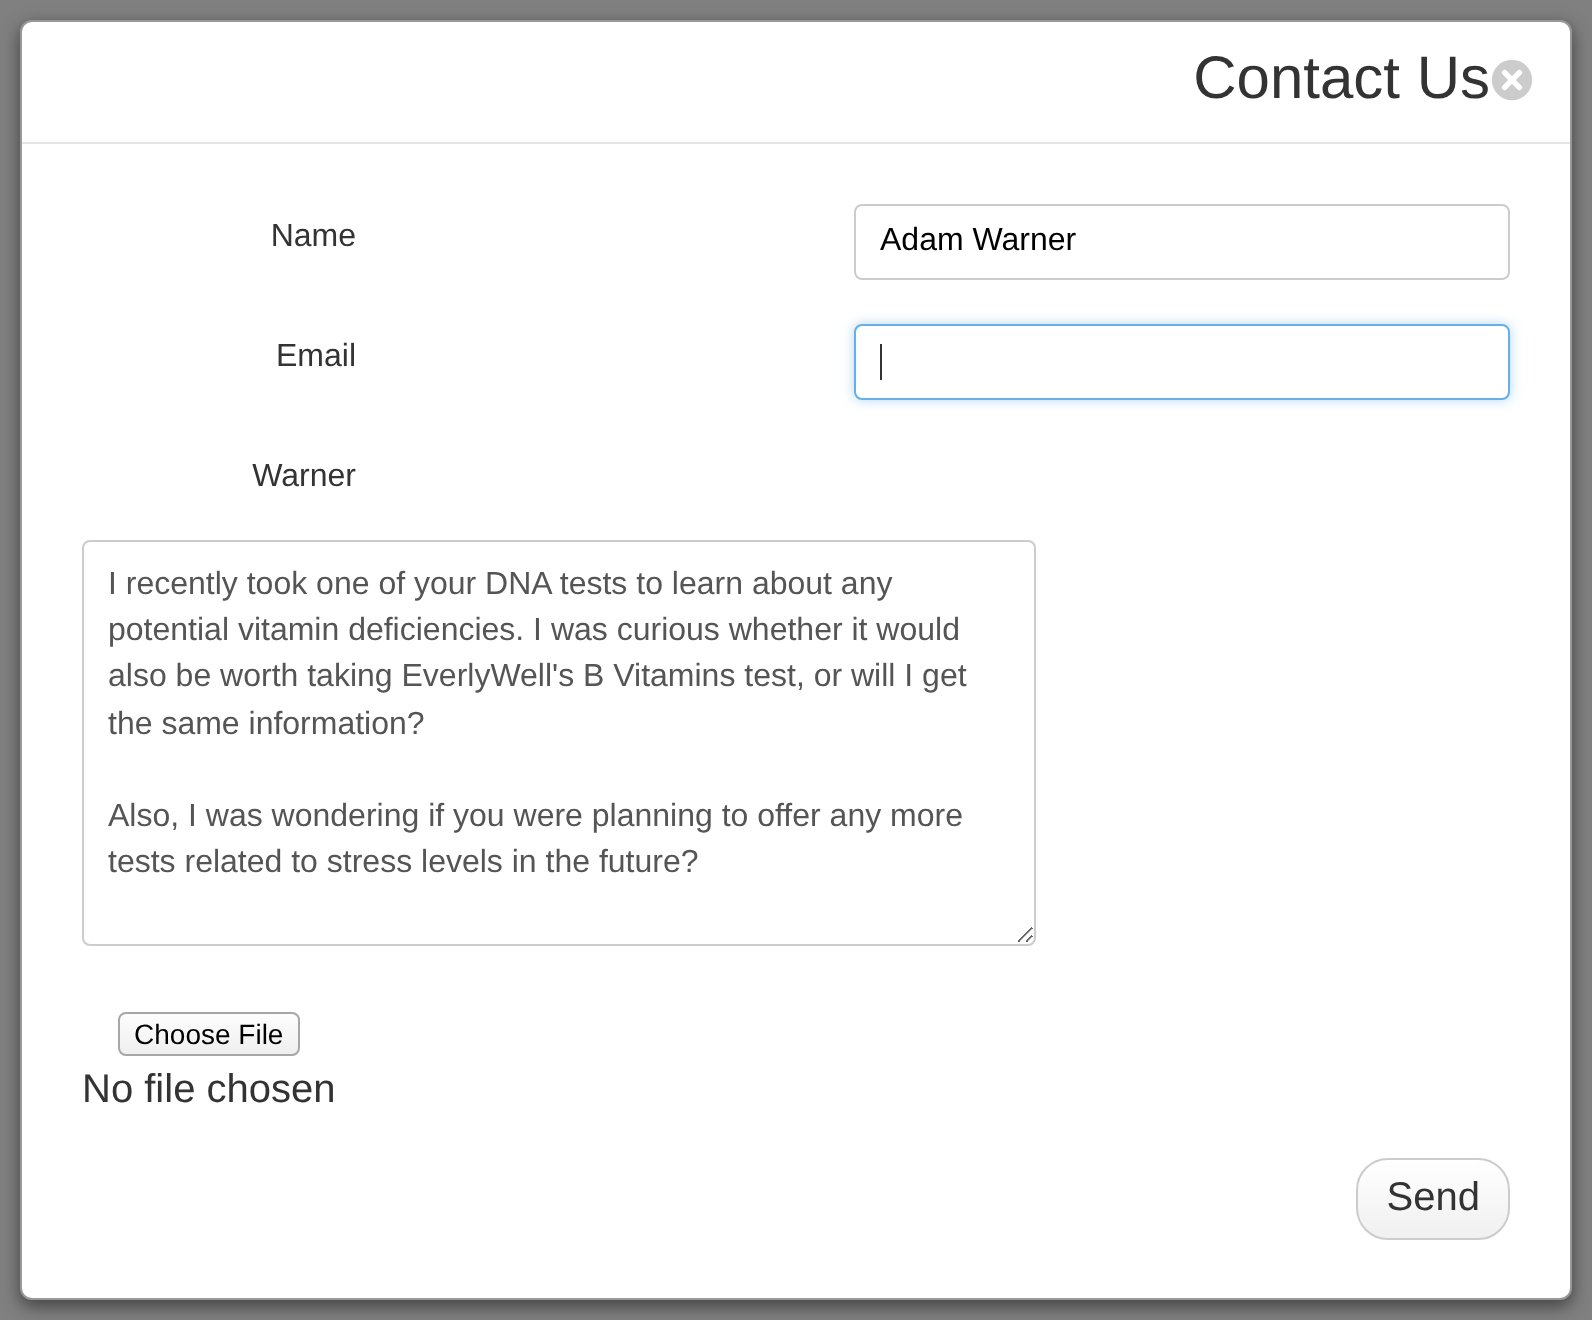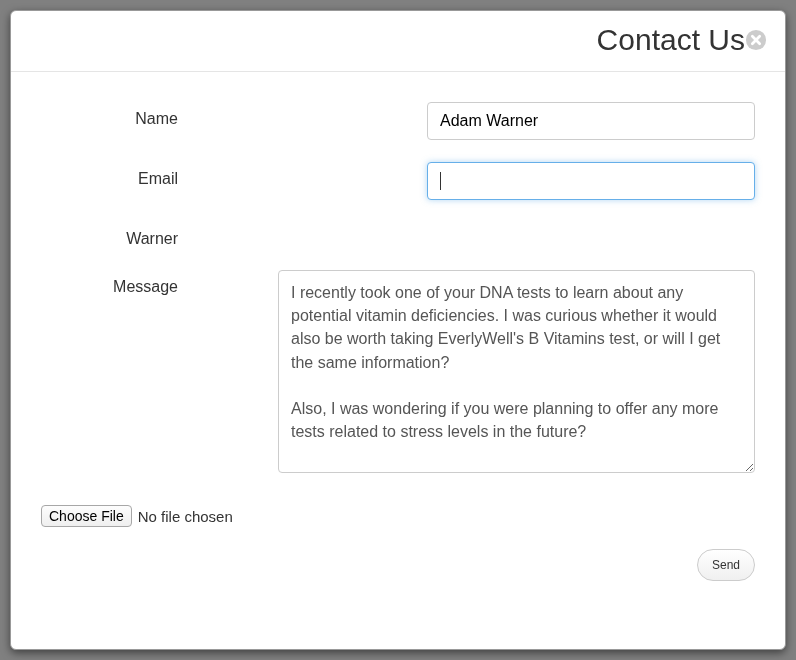--- a/index.html
+++ b/index.html
@@ -83,34 +83,35 @@
       outline: none;
       resize: both;
       font-family: inherit;
       line-height: 1.45;
     }
     .file-row {
       display: flex;
       align-items: center;
       gap: 6px;
       padding-top: 6px;
+      flex-direction: column;
     }
     .choose-file-btn {
       font-size: 14px;
       padding: 2px 7px;
       border: 1px solid #a7a7a7;
       border-radius: 4px;
       background: linear-gradient(#fdfdfd,#efefef);
       cursor: pointer;
       font-family: inherit;
     }
-    .file-status { font-size: 15px; color: #333; }
+    .file-status { font-size: 20px; color: #333; }
     .send-btn {
       padding: 8px 14px;
-      font-size: 12px;
+      font-size: 20px;
       color: #333;
       background: linear-gradient(#fff,#f0f0f0);
       border: 1px solid #ccc;
       border-radius: 16px;
       cursor: pointer;
       font-family: inherit;
     }
     .caret {
       display:inline-block;
       width:1px;
@@ -148,21 +149,20 @@
         <input type="email" class="focused" value="" style="">
         <span class="caret" style="position:absolute;left:13px;top:10px;"></span>
       </div>
     </div>
 
     <div class="form-row">
       <div class="form-label">Warner</div>
     </div>
 
     <div class="form-row">
-      <div class="form-label">Message</div>
       <div class="form-control">
         <textarea style="">I recently took one of your DNA tests to learn about any potential vitamin deficiencies. I was curious whether it would also be worth taking EverlyWell's B Vitamins test, or will I get the same information?
 
 Also, I was wondering if you were planning to offer any more tests related to stress levels in the future?</textarea>
       </div>
     </div>
 
     <div class="form-row">
       <div class="form-control file-row">
         <button class="choose-file-btn">Choose File</button>

